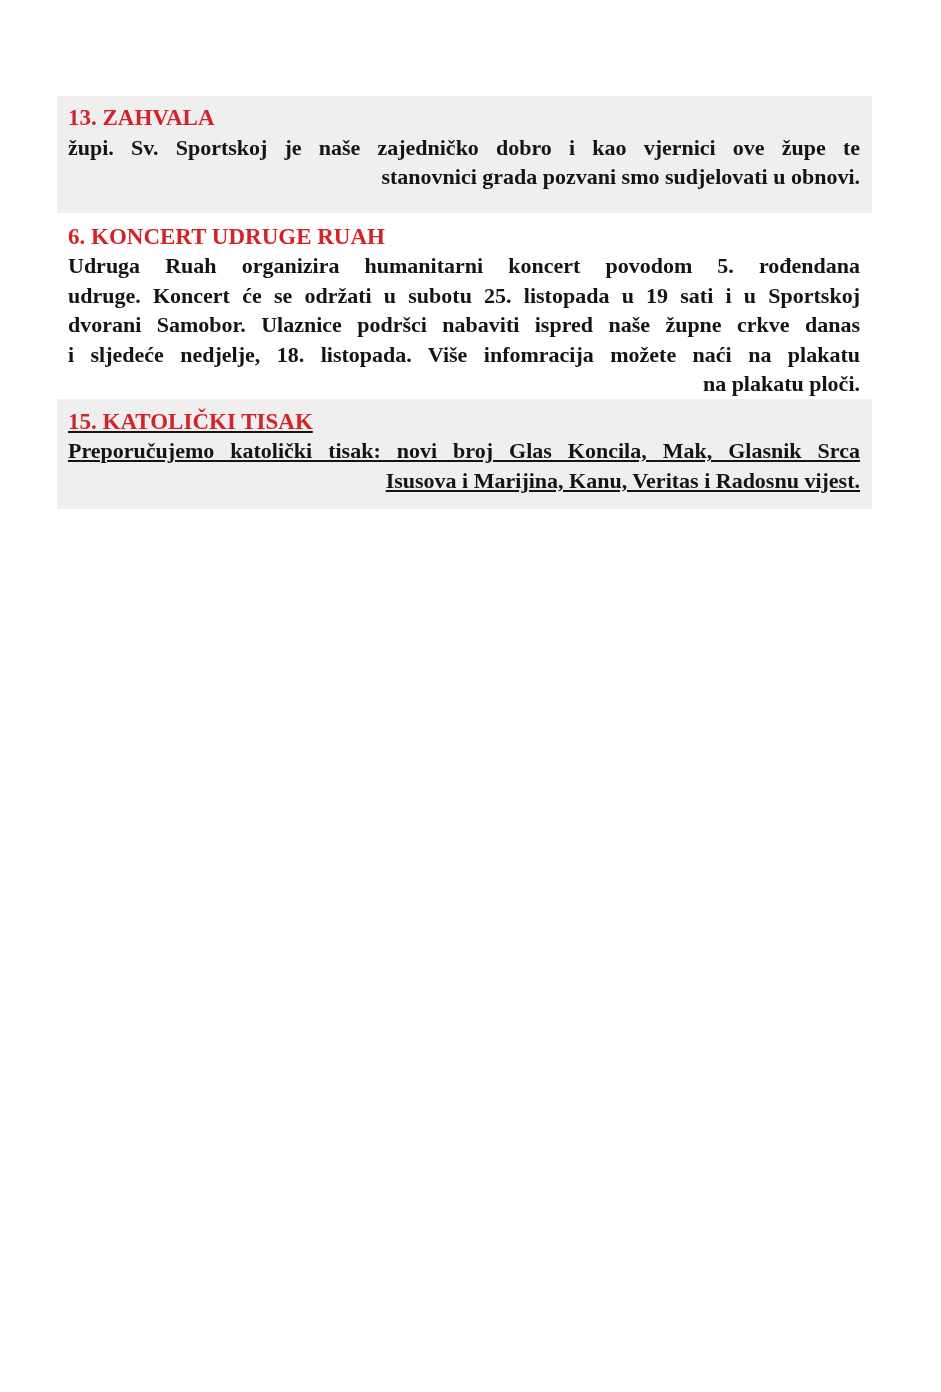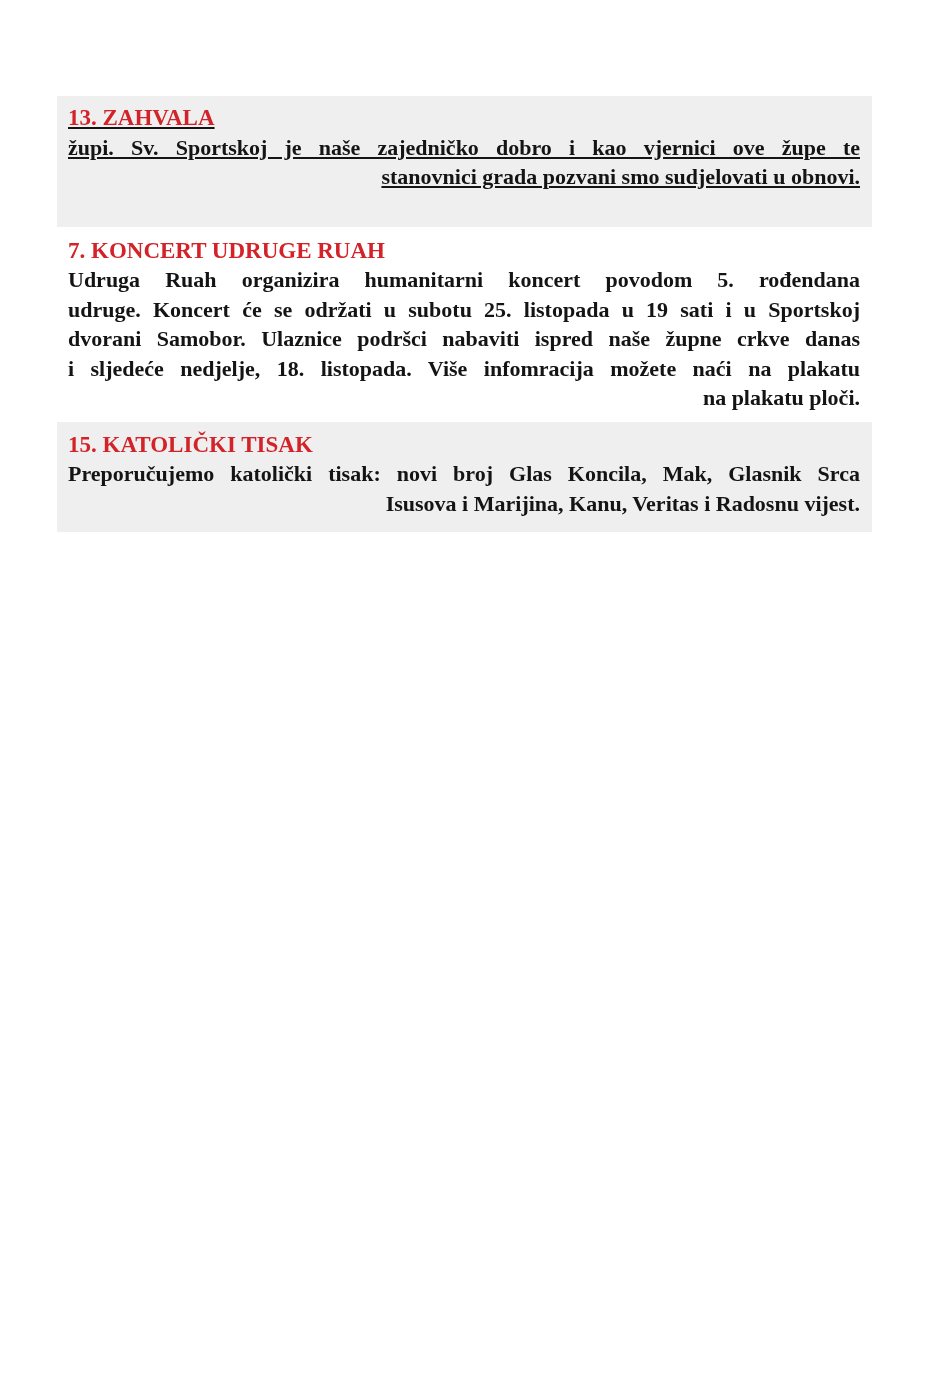--- a/index.html
+++ b/index.html
@@ -27,23 +27,23 @@
   }
   .section {
     font-weight: bold;
     font-size: 22px;
     line-height: 29.5px;
     color: var(--ink);
   }
   .section.bg-gray {
     background: var(--gray);
   }
-  .sec-13 { padding: 7px 12px 35px 11px; text-decoration: underline; }
+  .sec-13 { padding: 7px 12px 21px 11px; }
   .sec-14 { margin-top: 9px; padding: 0 12px 0 11px; background: transparent; }
-  .sec-15 { margin-top: 9px; padding: 8px 12px 14px 11px; }
+  .sec-15 { padding: 8px 12px 14px 11px; text-decoration: underline; }
   .heading {
     color: var(--red);
     font-weight: bold;
     font-size: 23px;
     line-height: 29.5px;
     text-align: left;
   }
   .jl {
     text-align: justify;
     text-align-last: justify;
@@ -57,21 +57,21 @@
 
 <div class="doc">
 
   <section class="section bg-gray sec-13">
     <h2 class="heading">13. ZAHVALA</h2>
     <div class="jl">župi. Sv. Sportskoj je naše zajedničko dobro i kao vjernici ove župe te</div>
     <div class="ll">stanovnici grada pozvani smo sudjelovati u obnovi.</div>
   </section>
 
   <section class="section sec-14">
-    <h2 class="heading">7. KONCERT UDRUGE RUAH</h2>
+    <h2 class="heading">6. KONCERT UDRUGE RUAH</h2>
     <div class="jl">Udruga Ruah organizira humanitarni koncert povodom 5. rođendana</div>
     <div class="jl">udruge. Koncert će se održati u subotu 25. listopada u 19 sati i u Sportskoj</div>
     <div class="jl">dvorani Samobor. Ulaznice podršci nabaviti ispred naše župne crkve danas</div>
     <div class="jl">i sljedeće nedjelje, 18. listopada. Više infomracija možete naći na plakatu</div>
     <div class="ll">na plakatu ploči.</div>
   </section>
 
   <section class="section bg-gray sec-15">
     <h2 class="heading">15. KATOLIČKI TISAK</h2>
     <div class="jl">Preporučujemo katolički tisak: novi broj Glas Koncila, Mak, Glasnik Srca</div>

